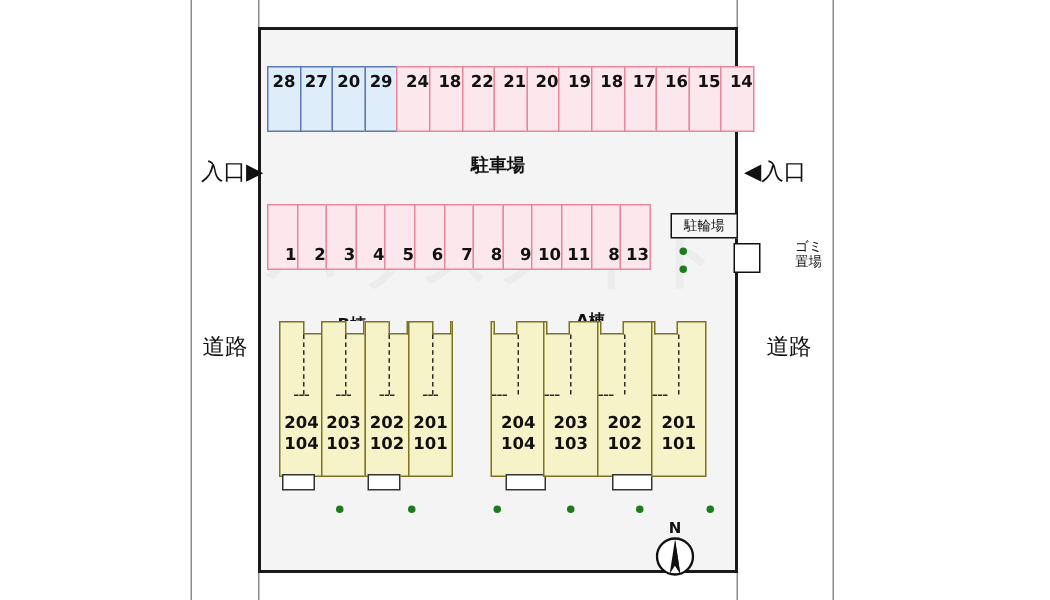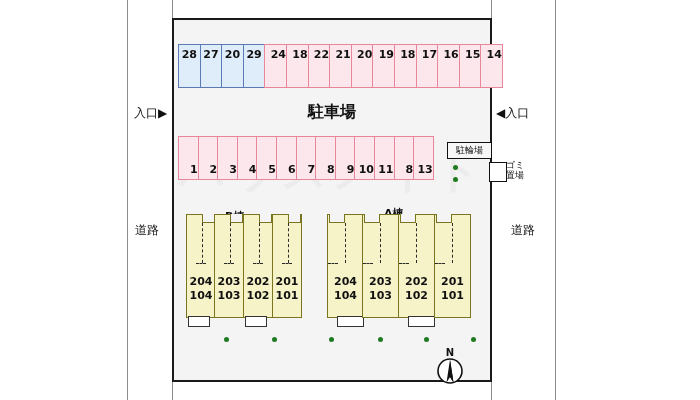--- a/index.html
+++ b/index.html
@@ -42,21 +42,21 @@
     font-size: 46px;
     font-weight: bold;
     color: #ececec;
     letter-spacing: 4px;
     user-select: none;
     pointer-events: none;
   }
   
   .side-label {
     position: absolute;
-    font-size: 12px;
+    font-size: 15px;
     color: #111;
     white-space: nowrap;
     font-family: "DejaVu Sans", sans-serif;
   }
   
   .park-row {
     position: absolute;
     display: flex;
     box-sizing: border-box;
   }
@@ -90,21 +90,21 @@
 
   #row-bottom { left: 178px; top: 136px; height: 44px; }
   #row-bottom .stall { width: 20.6px; align-items: flex-end; padding-bottom: 3px; }
 
   #parking-title {
     position: absolute;
     left: 172px;
     top: 102px;
     width: 320px;
     text-align: center;
-    font-size: 16px;
+    font-size: 12px;
     font-weight: bold;
     color: #111;
     font-family: "DejaVu Sans", sans-serif;
   }
   
   #bike-box {
     position: absolute;
     left: 447px;
     top: 142px;
     width: 45px;
@@ -130,20 +130,21 @@
     box-sizing: border-box;
   }
   #garbage-label {
     position: absolute;
     left: 506px;
     top: 160px;
     font-size: 9px;
     line-height: 10px;
     color: #111;
     font-family: "DejaVu Sans", sans-serif;
+    padding-left: 24px;
   }
   .dot {
     position: absolute;
     width: 5px;
     height: 5px;
     border-radius: 50%;
     background: #1e7a1e;
   }
   
   .bldg-title {

